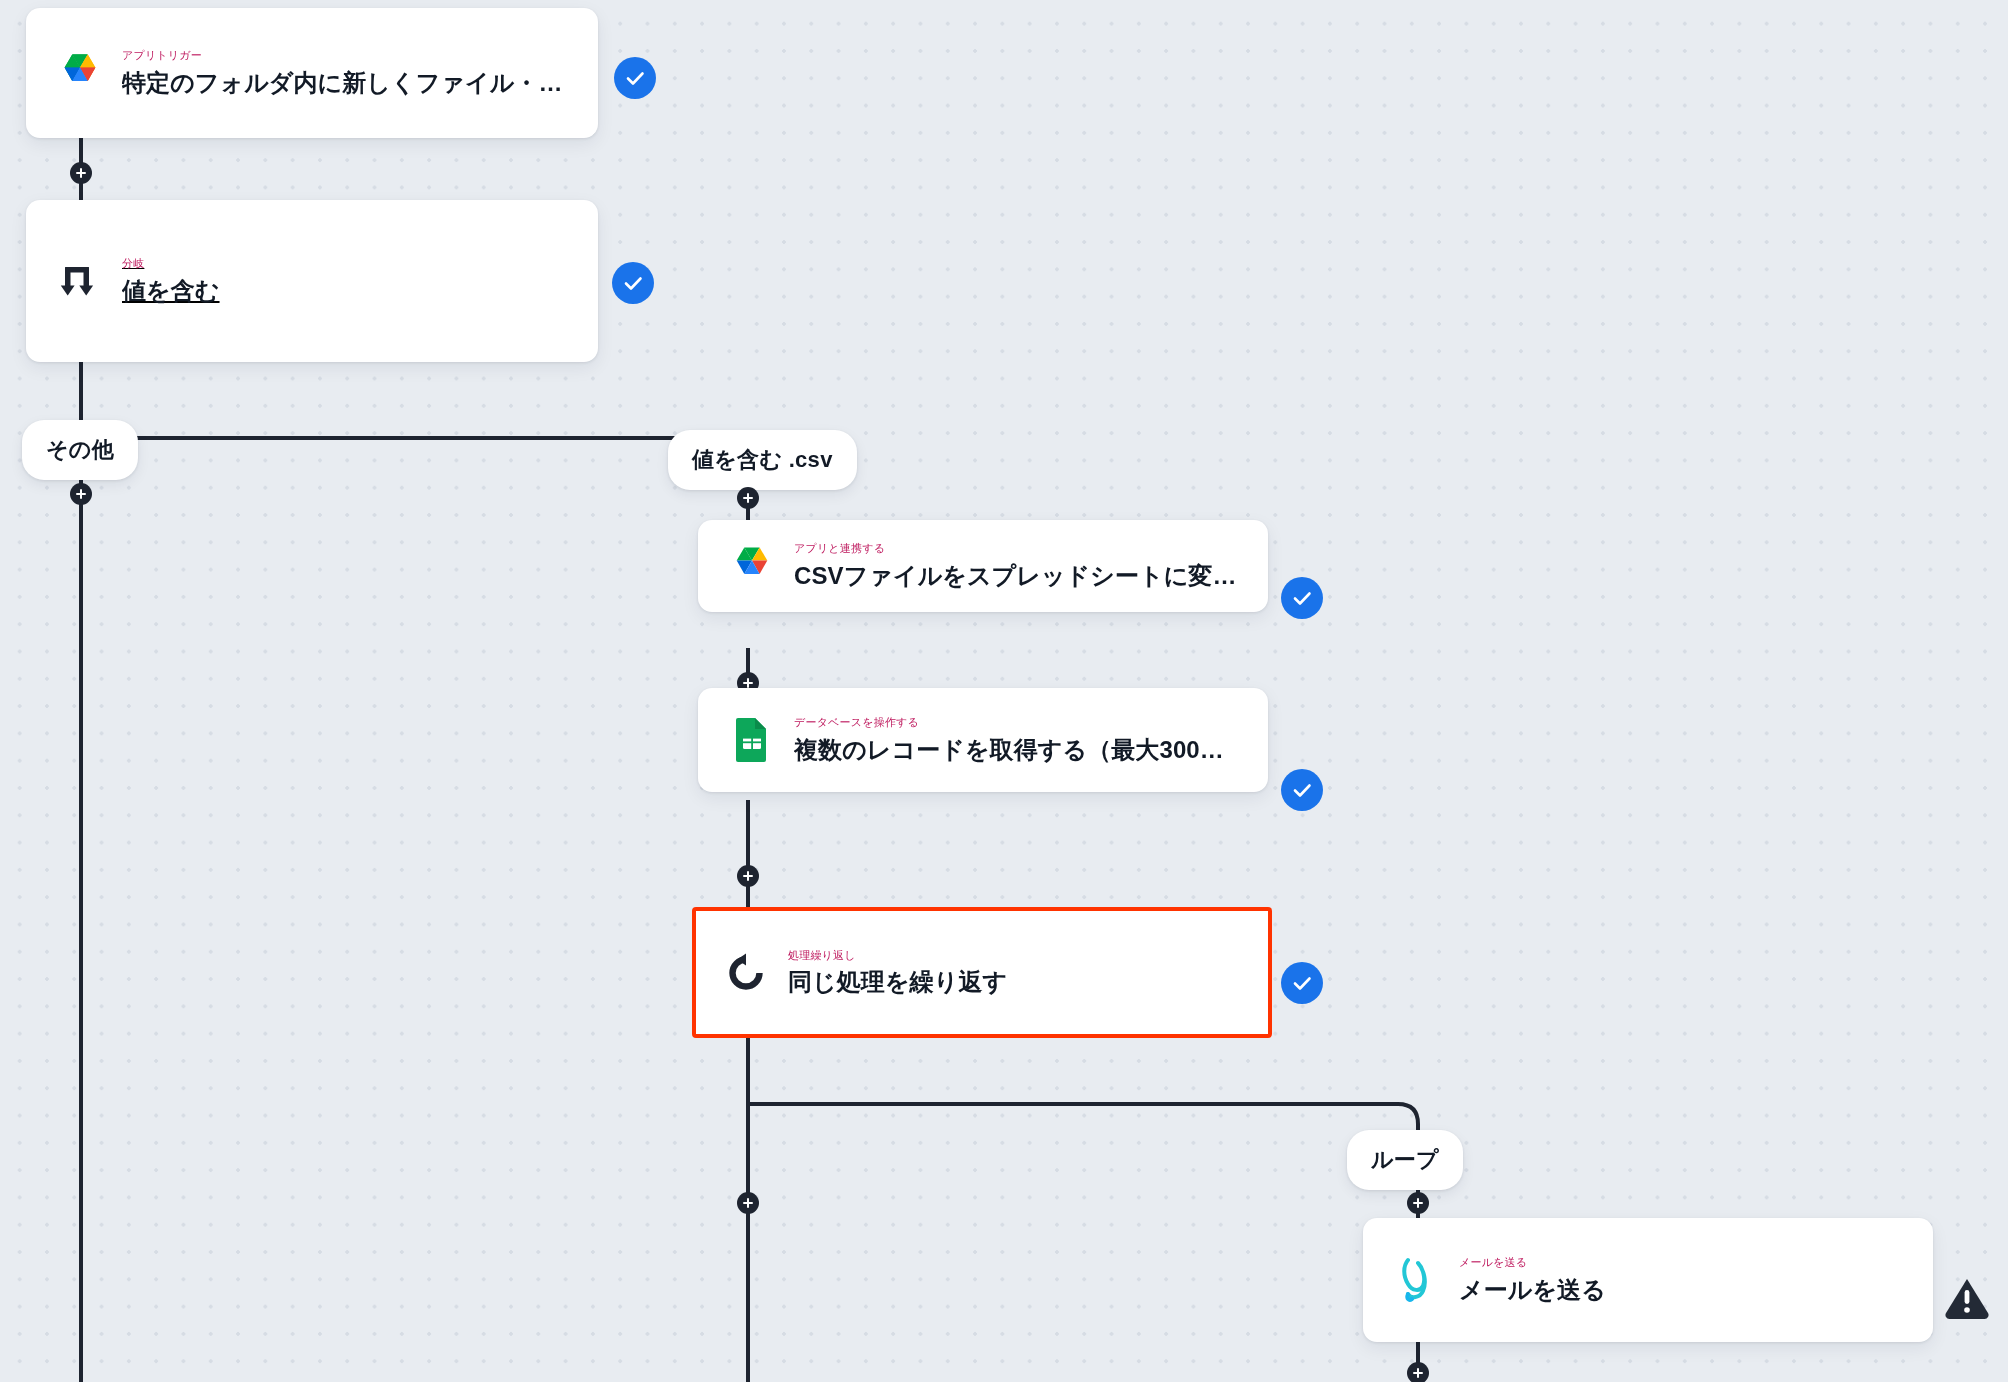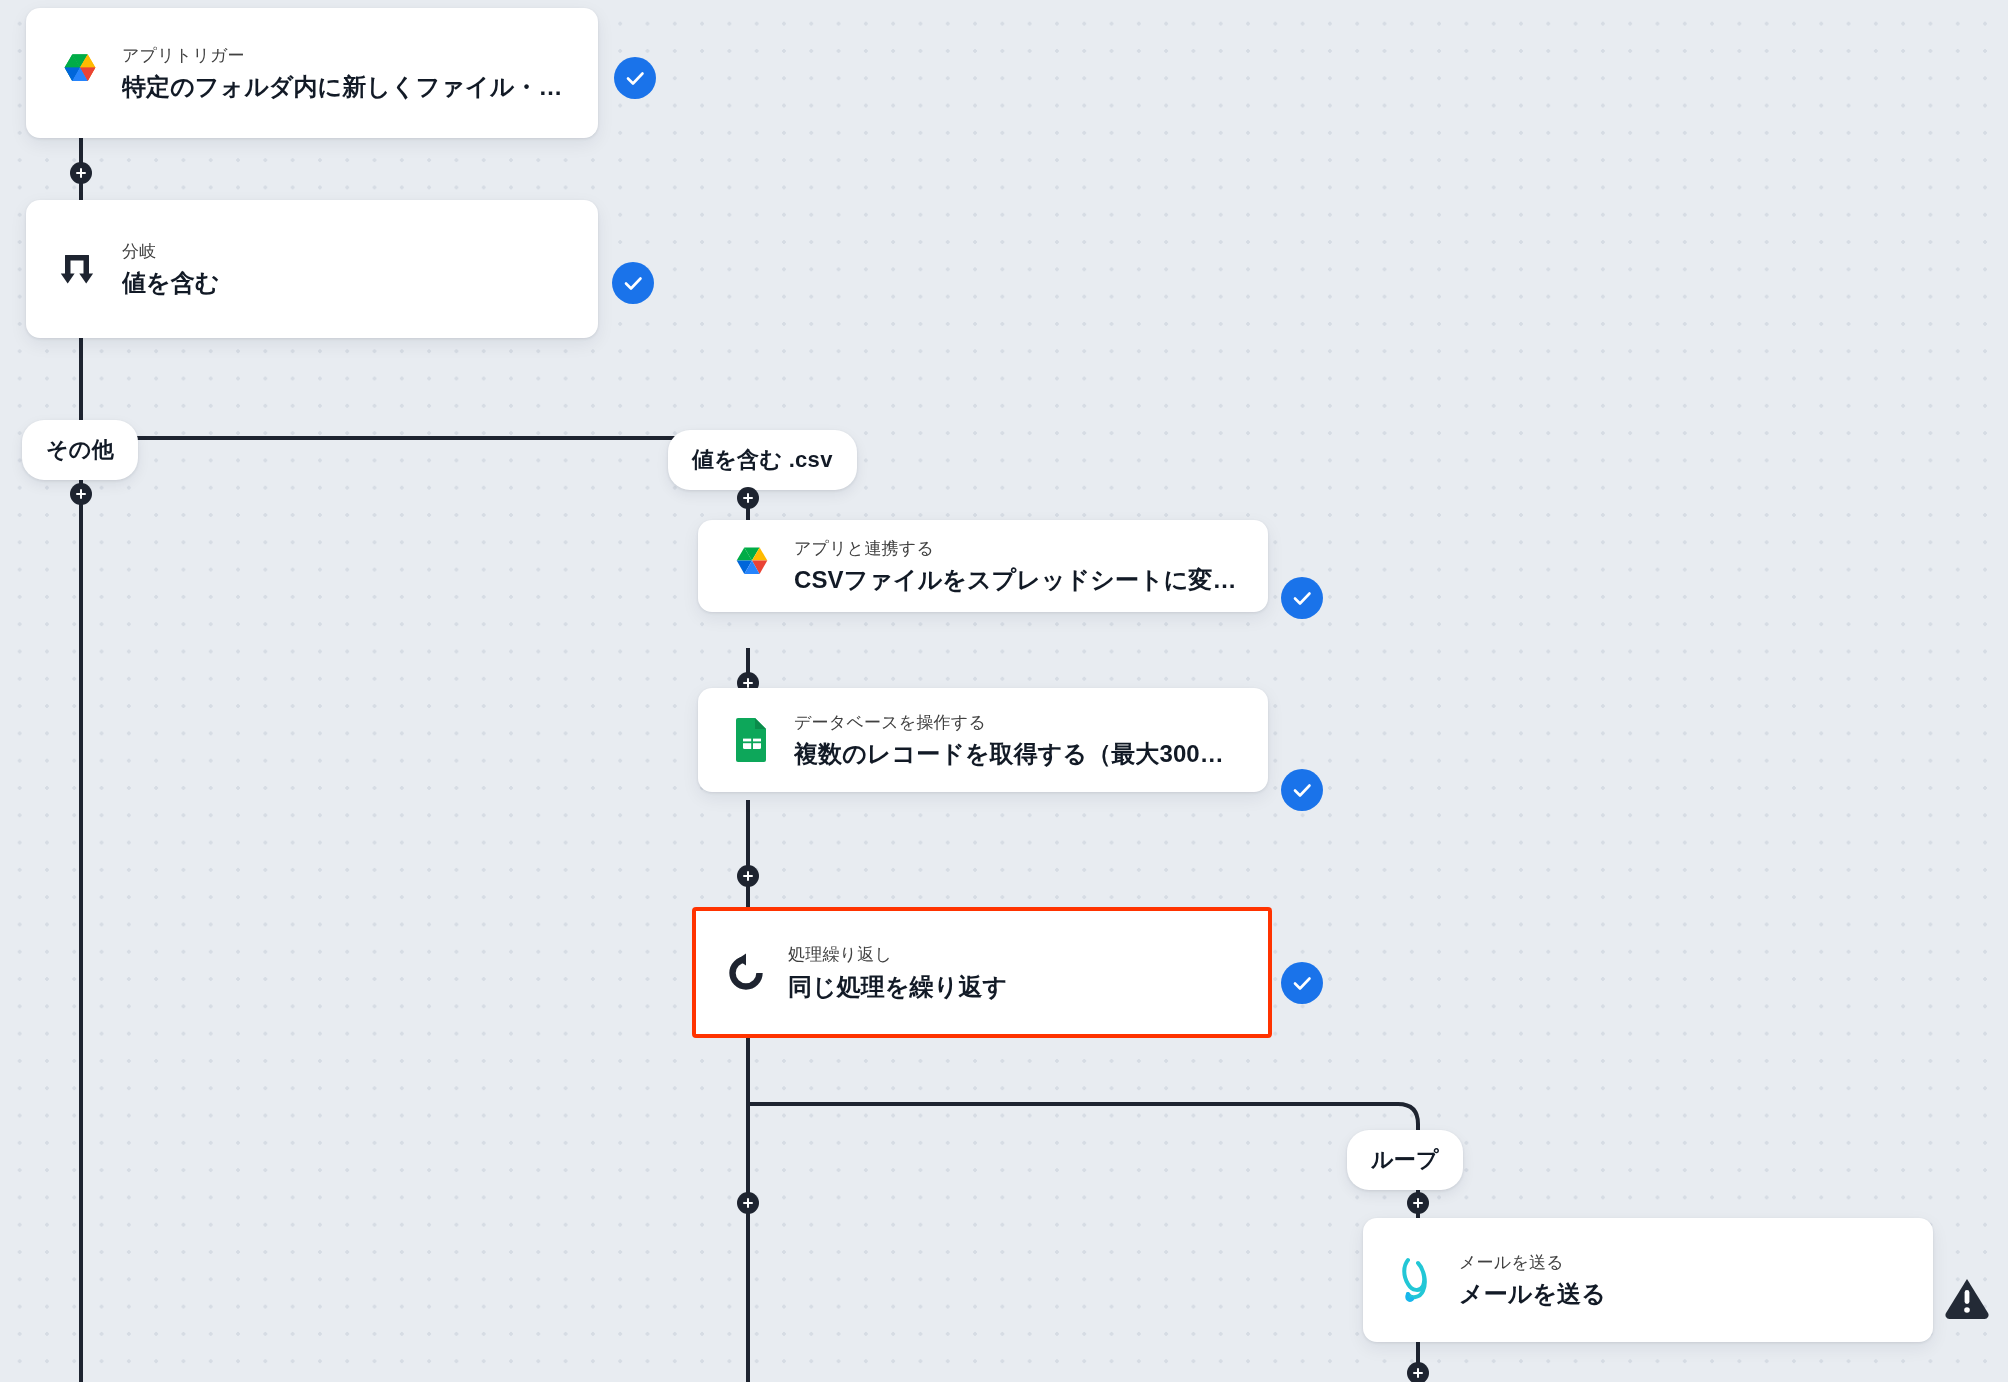--- a/index.html
+++ b/index.html
@@ -35,21 +35,21 @@
     padding:12px 22px;
     box-shadow:none;
   }
   .node .icon-wrap{
     width:56px;min-width:56px;height:56px;
     display:flex;align-items:center;justify-content:center;
     margin-right:14px;
   }
   .node .txt{display:flex;flex-direction:column;justify-content:center;overflow:hidden;}
   .node .kicker{
-    font-size:17px;color:#404040;line-height:1.5;
+    font-size:11px;color:#be185d;line-height:1.5;
     letter-spacing:.2px;white-space:nowrap;margin-bottom:3px;
   }
   .node .title{
     font-size:24px;color:#121a26;font-weight:bold;line-height:1.35;
     white-space:nowrap;overflow:hidden;text-overflow:ellipsis;
     letter-spacing:.1px;
   }
 
   
   .badge{
@@ -143,21 +143,21 @@
     </span>
   </div>
   <div class="badge ok" style="left:614px;top:57px;">
     <svg viewBox="0 0 24 24" xmlns="http://www.w3.org/2000/svg">
         <path d="M5 12.5 L10 17.5 L19.5 7.5" fill="none" stroke="#fff" stroke-width="2.6" stroke-linecap="round" stroke-linejoin="round"></path>
       </svg>
   </div>
 
   <div class="plus" style="left:70px;top:162px;"></div>
 
-  <div class="node" style="left:26px;top:200px;width:572px;height:138px;">
+  <div class="node" style="left:26px;top:200px;width:572px;height:162px;text-decoration:underline;">
     <span class="icon-wrap">
       <svg width="42" height="42" viewBox="0 0 42 42" xmlns="http://www.w3.org/2000/svg">
         <g fill="#1e2430">
           <rect x="6" y="7" width="5.5" height="20" rx="1"></rect>
           <rect x="6" y="7" width="24" height="5.5" rx="1"></rect>
           <rect x="24.5" y="7" width="5.5" height="20" rx="1"></rect>
           <path d="M8.7 35.5 L1.8 25.5 L15.6 25.5 Z"></path>
           <path d="M27.2 35.5 L20.3 25.5 L34.1 25.5 Z"></path>
         </g>
       </svg>

